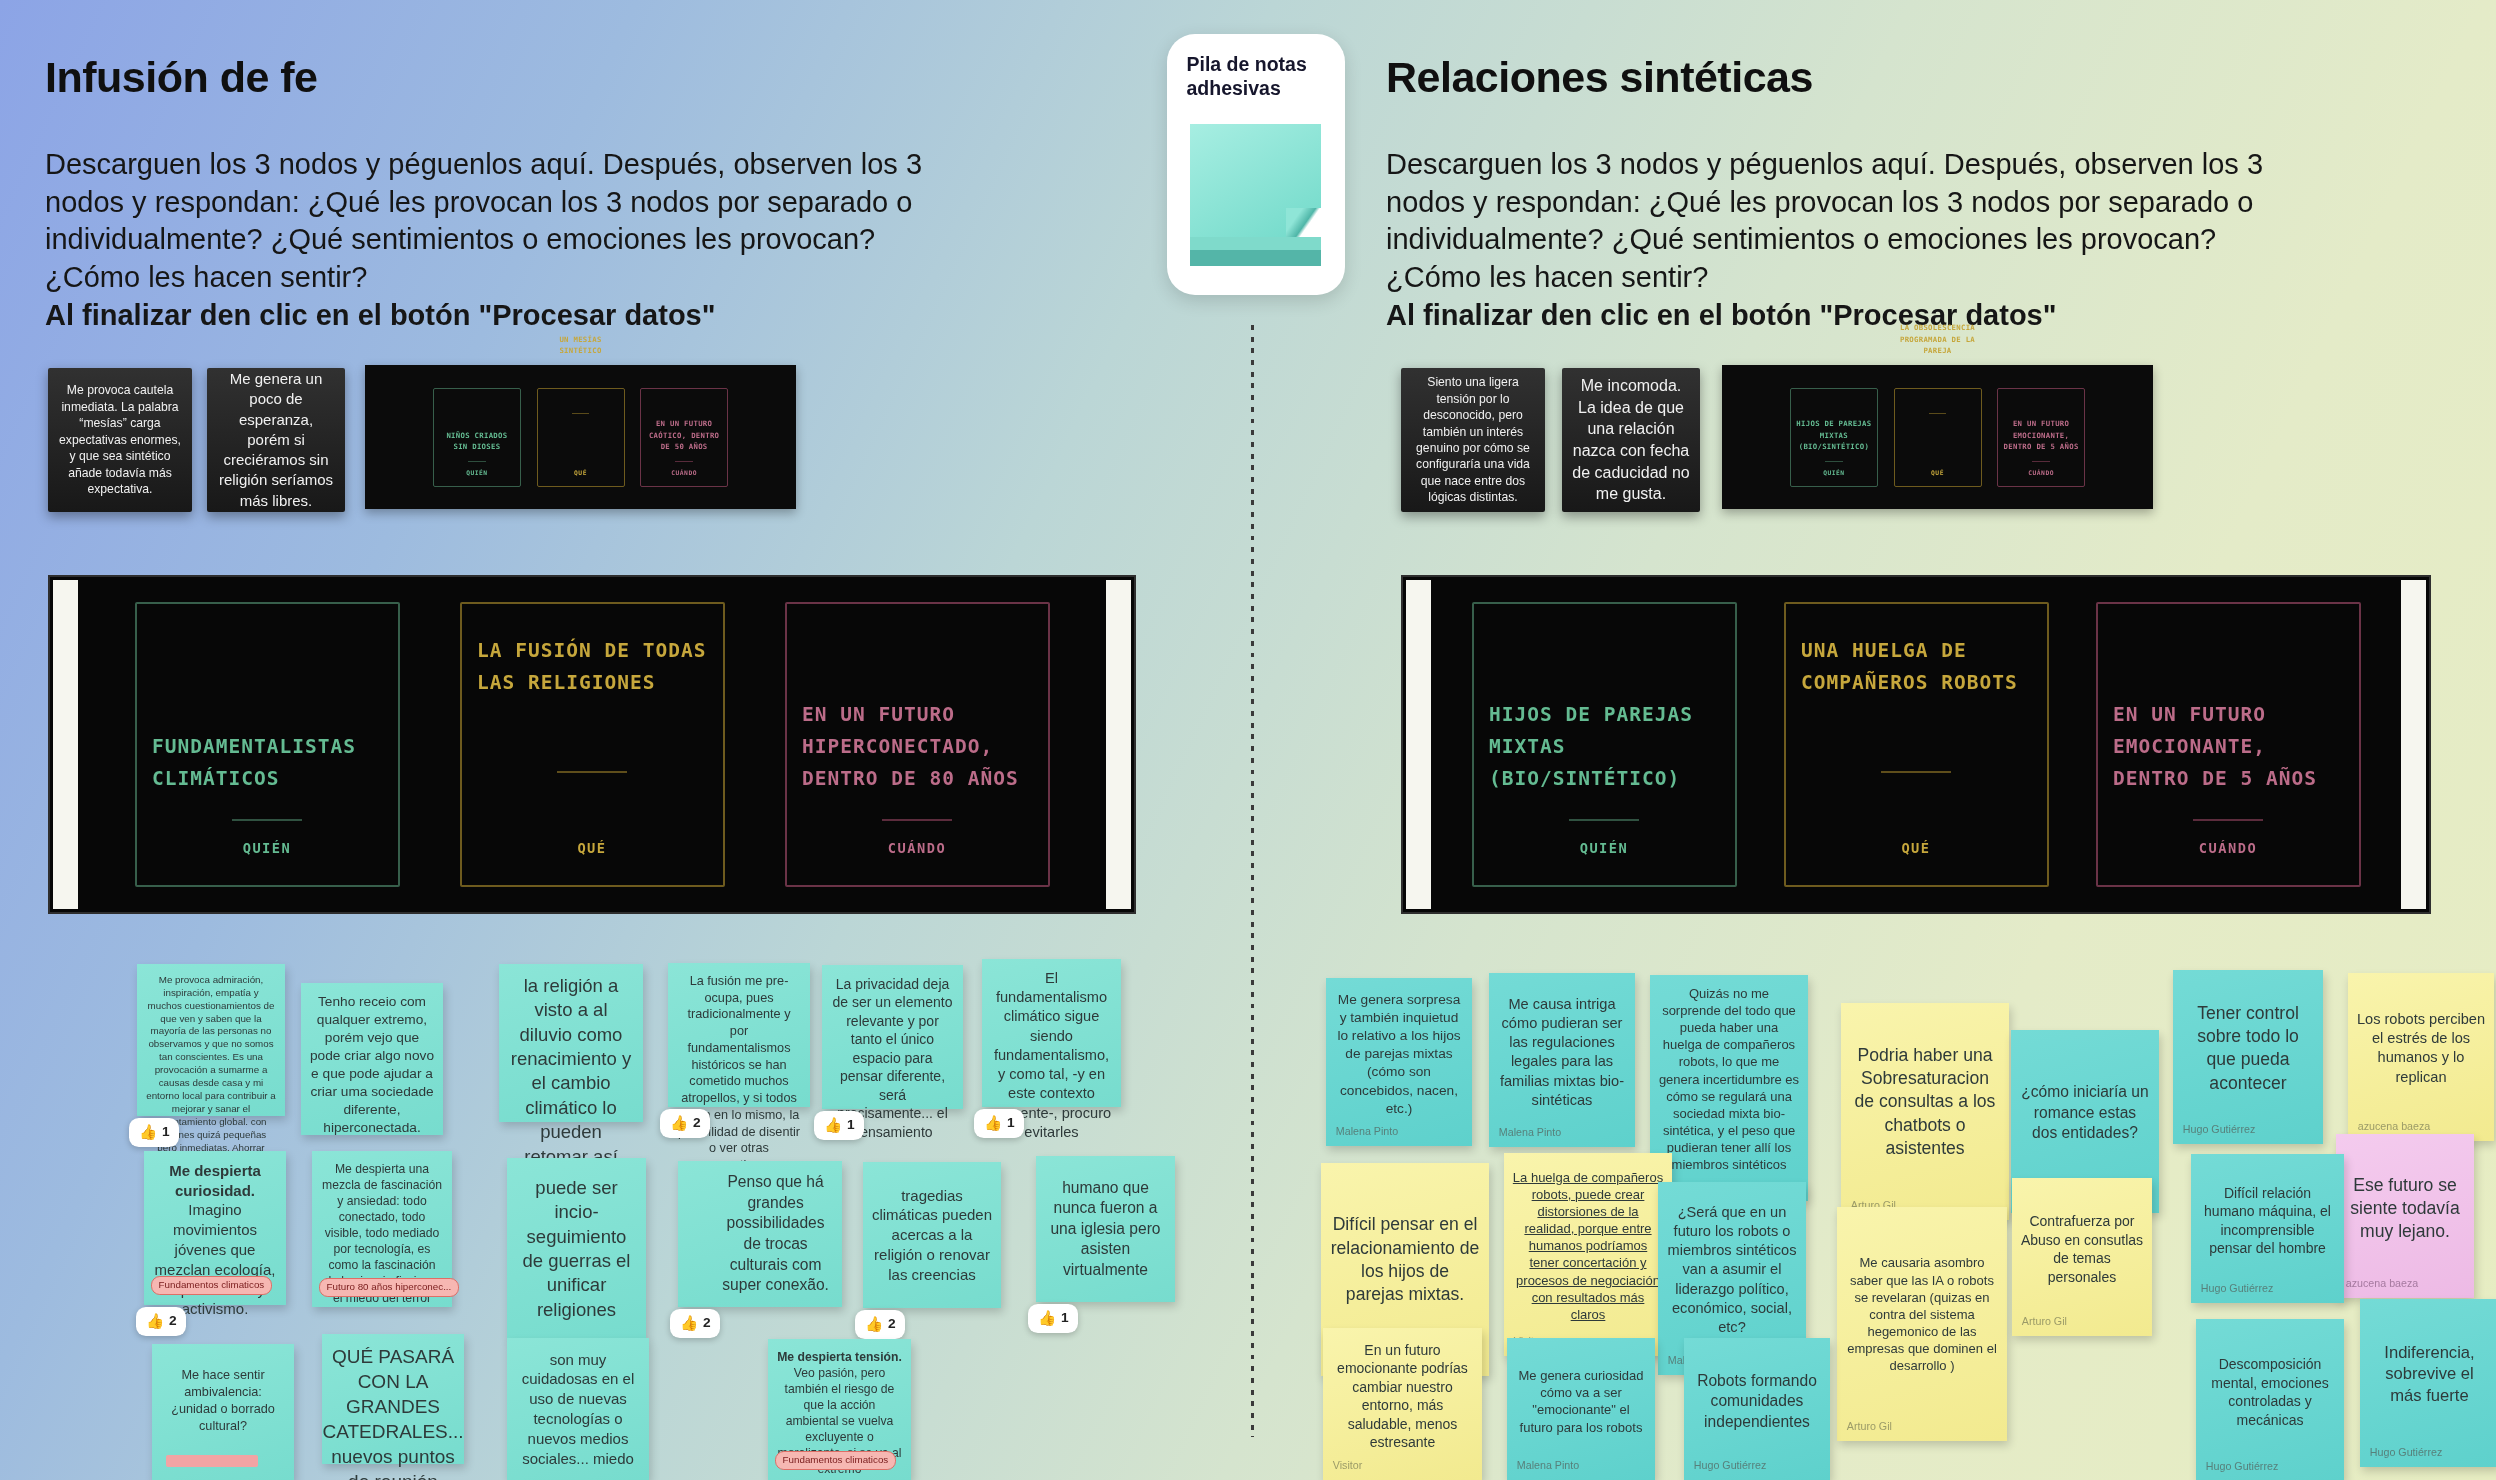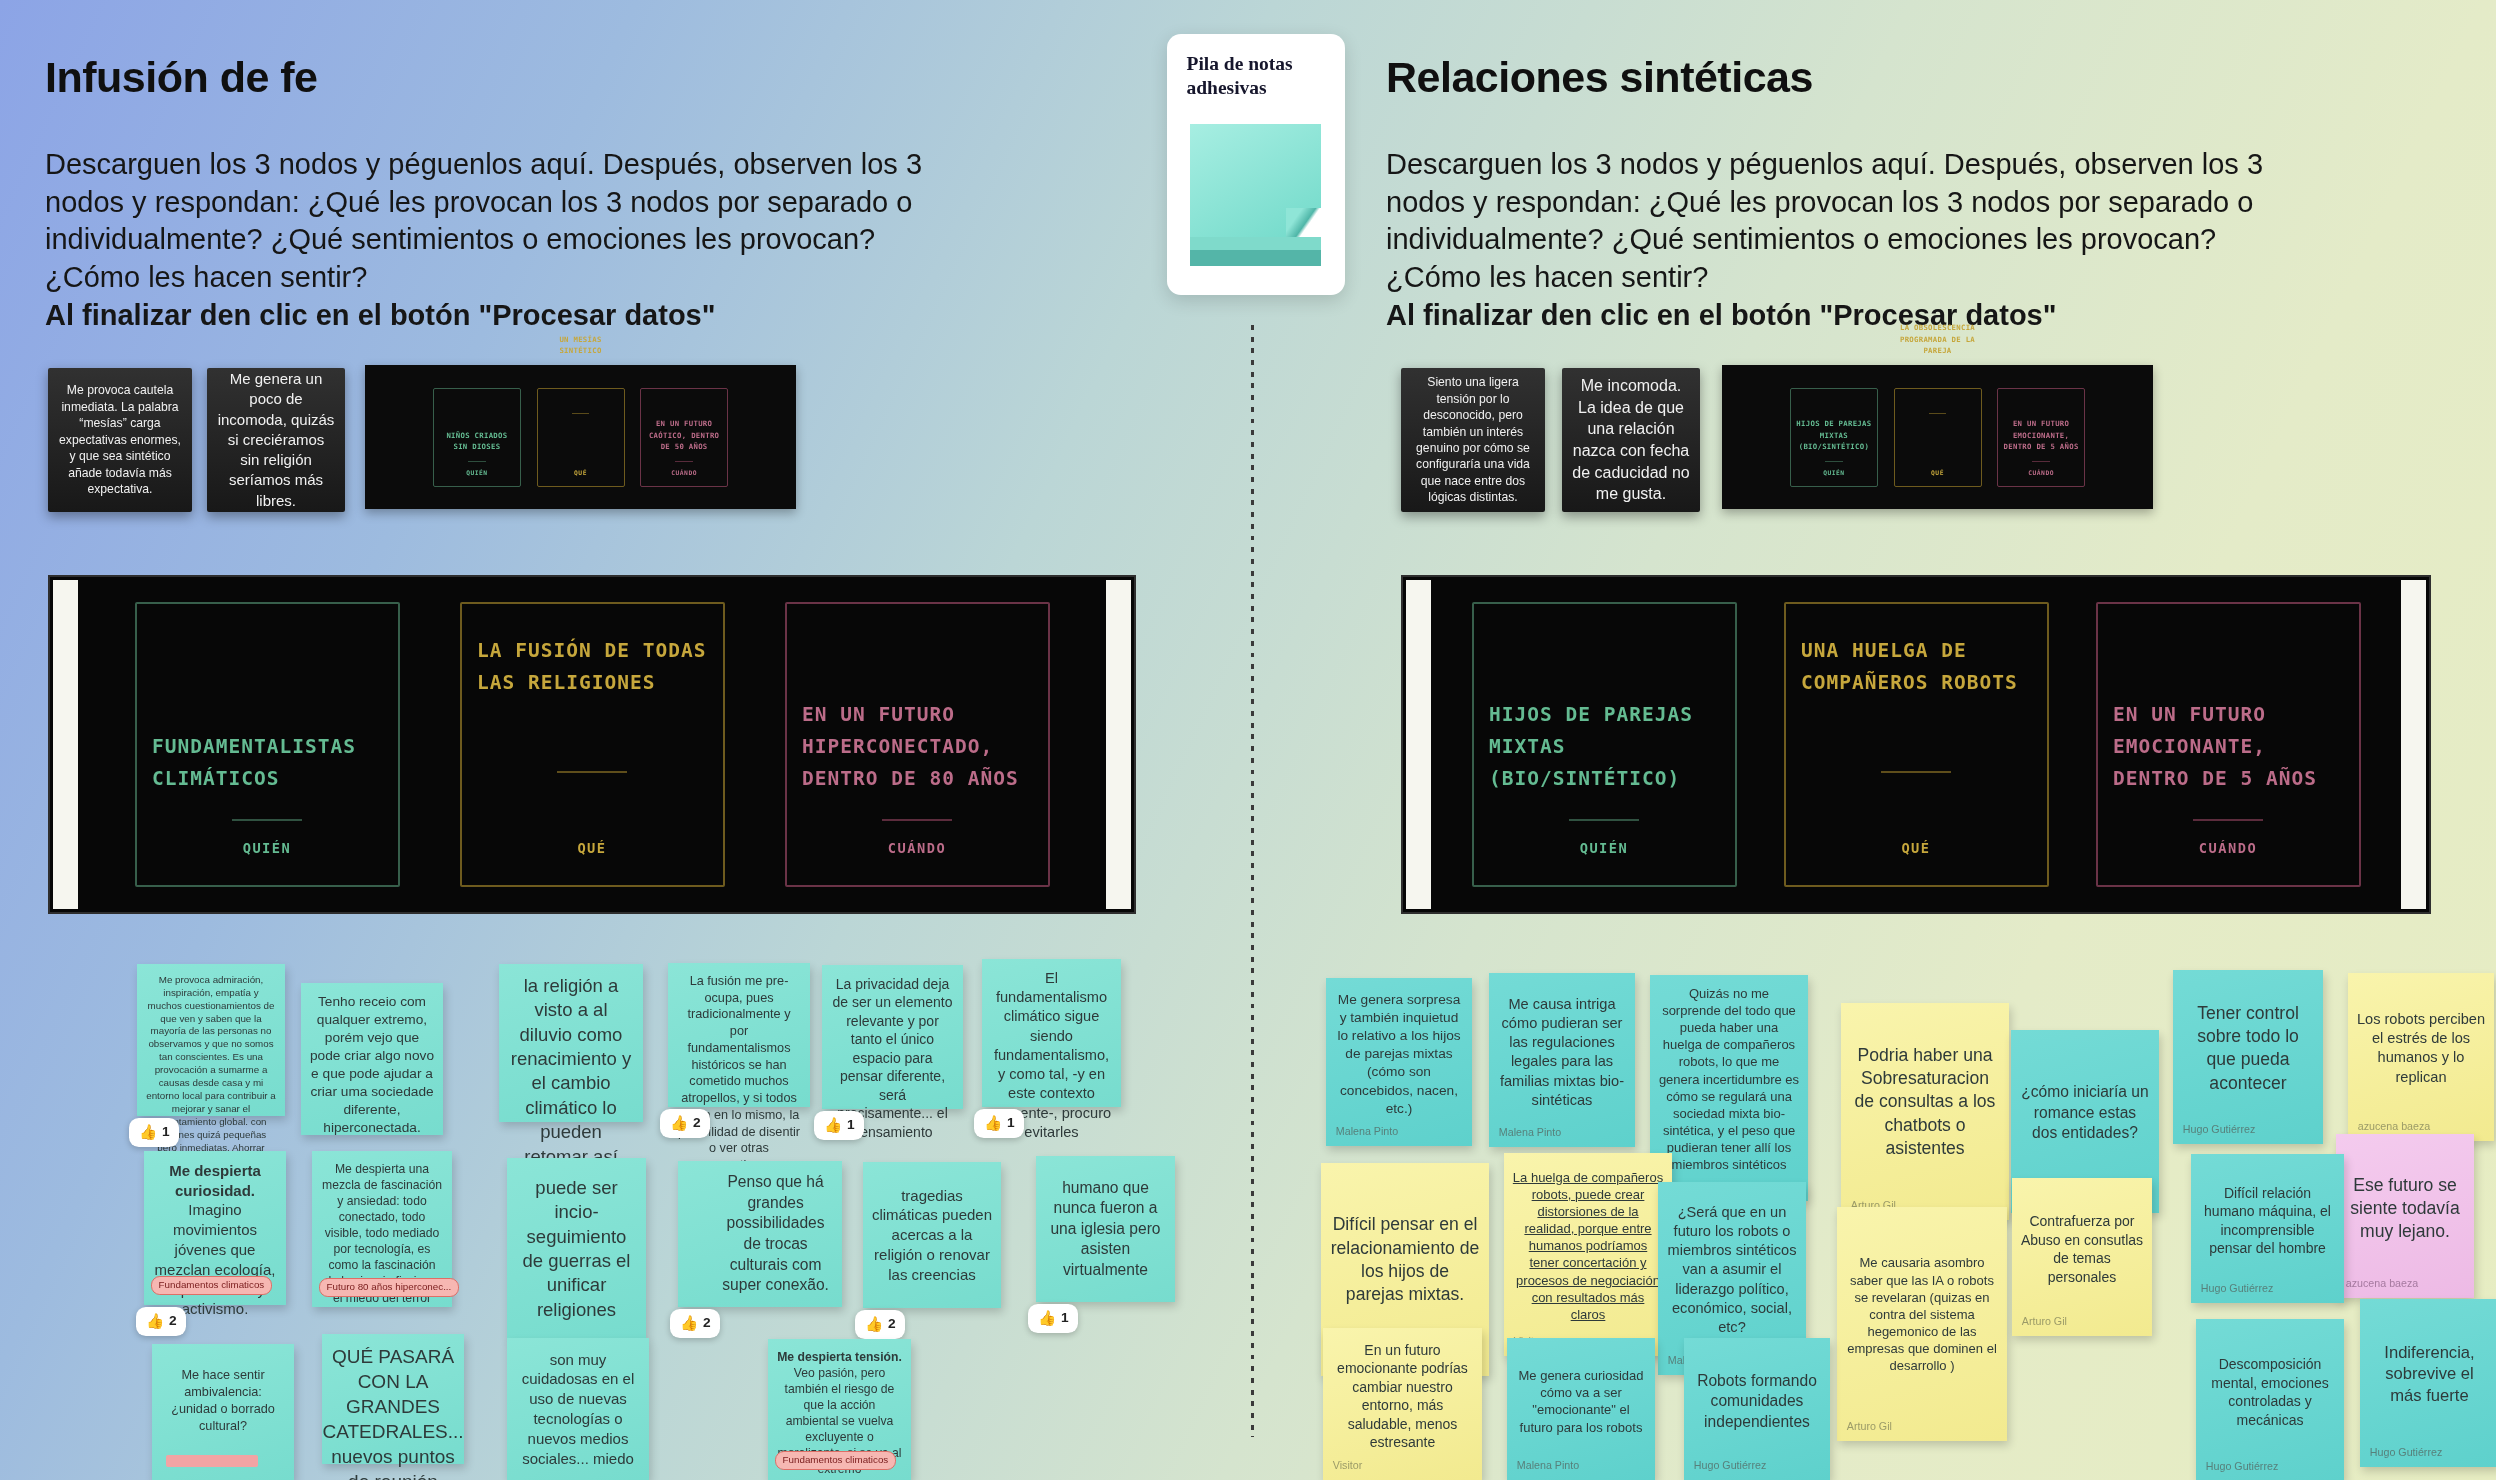--- a/index.html
+++ b/index.html
@@ -56,22 +56,22 @@
   .yellow .author{color:#9B9B68;}
   .pink .author{color:#A67AA0;}
   .likes{position:absolute;left:-7.8px;bottom:-31px;background:#fff;border-radius:9.8px;
     padding:4.9px 9.8px;display:flex;align-items:center;gap:4.9px;font-size:13.7px;font-weight:700;color:#222;
     box-shadow:0 2px 6.8px rgba(0,0,0,.22);}
   .likes .th{font-size:14.6px;}
   .tag{position:absolute;left:6.8px;bottom:9.8px;background:#F6B7B2;border:1px solid #DE6E66;color:#7C2020;
     font-size:9.8px;padding:2px 6.8px;border-radius:8.8px;white-space:nowrap;}
   .tagbar{position:absolute;left:13.7px;bottom:13.7px;width:65%;height:12.7px;background:#F2A4A4;border-radius:2px;}
   
-  .stackcard{position:absolute;left:1167px;top:34px;width:178px;height:261px;background:#fff;border-radius:14px;
-    box-shadow:0 5.9px 17.6px rgba(0,0,0,.14);font-family:Liberation Serif, serif;}
+  .stackcard{position:absolute;left:1167px;top:34px;width:178px;height:261px;background:#fff;border-radius:28px;
+    box-shadow:0 5.9px 17.6px rgba(0,0,0,.14);}
   .stackcard .sctitle{margin:17.6px 19.5px 5.9px;font-size:19.5px;font-weight:700;color:#16162c;line-height:1.25;}
   .stacknote{position:absolute;left:23.4px;top:90px;width:131px;}
   .st-top{position:relative;height:113px;background:linear-gradient(150deg,#A7EEE2,#72DACA);}
   .st-fold{position:absolute;right:0;bottom:0;width:35px;height:29px;
     background:linear-gradient(305deg,#ffffff 38%,#4FB6A8 46%,#8FE5D7 70%);}
   .st-mid{height:12.7px;background:#7FDACB;}
   .st-bot{height:16.6px;background:#54B5A8;}
   
   .divider{position:absolute;left:1251px;top:325px;width:2.9px;height:1112px;
     background:repeating-linear-gradient(180deg,#3a3a3a 0 4.9px,transparent 4.9px 11.7px);}
@@ -84,21 +84,21 @@
   <div class="sec-title" style="left:45px;top:53px;">Infusión de fe</div>
   <div class="instr" style="left:45px;top:146px;width:922px;">
     <p>Descarguen los 3 nodos y péguenlos aquí. Después, observen los 3 nodos y respondan: ¿Qué les provocan los 3 nodos por separado o individualmente?  ¿Qué sentimientos o emociones les provocan?  ¿Cómo les hacen sentir?</p>
     <p class="b">Al finalizar den clic en el botón "Procesar datos"</p>
   </div>
 
   <div class="dnote" style="left:48px;top:368px;width:144px;height:144px;font-size:12.2px;">
     <div>Me provoca cautela inmediata. La palabra “mesías” carga expectativas enormes, y que sea sintético añade todavía más expectativa.</div>
   </div>
   <div class="dnote" style="left:207px;top:368px;width:138px;height:144px;font-size:15px;">
-    <div>Me genera un poco de incomoda, quizás si creciéramos sin religión seríamos más libres.</div>
+    <div>Me genera un poco de esperanza, porém si creciéramos sin religión seríamos más libres.</div>
   </div>
 
   <div class="miniboard" style="left:365px;top:365px;width:431px;height:144px;">
     <div class="mnode g">
       <div class="mtitle">NIÑOS CRIADOS SIN DIOSES</div>
         <div class="mdiv"></div>
       <div class="mlabel">QUIÉN</div>
     </div>
     <div class="mnode y">
       <div class="mtitle">UN MESÍAS SINTÉTICO</div>

